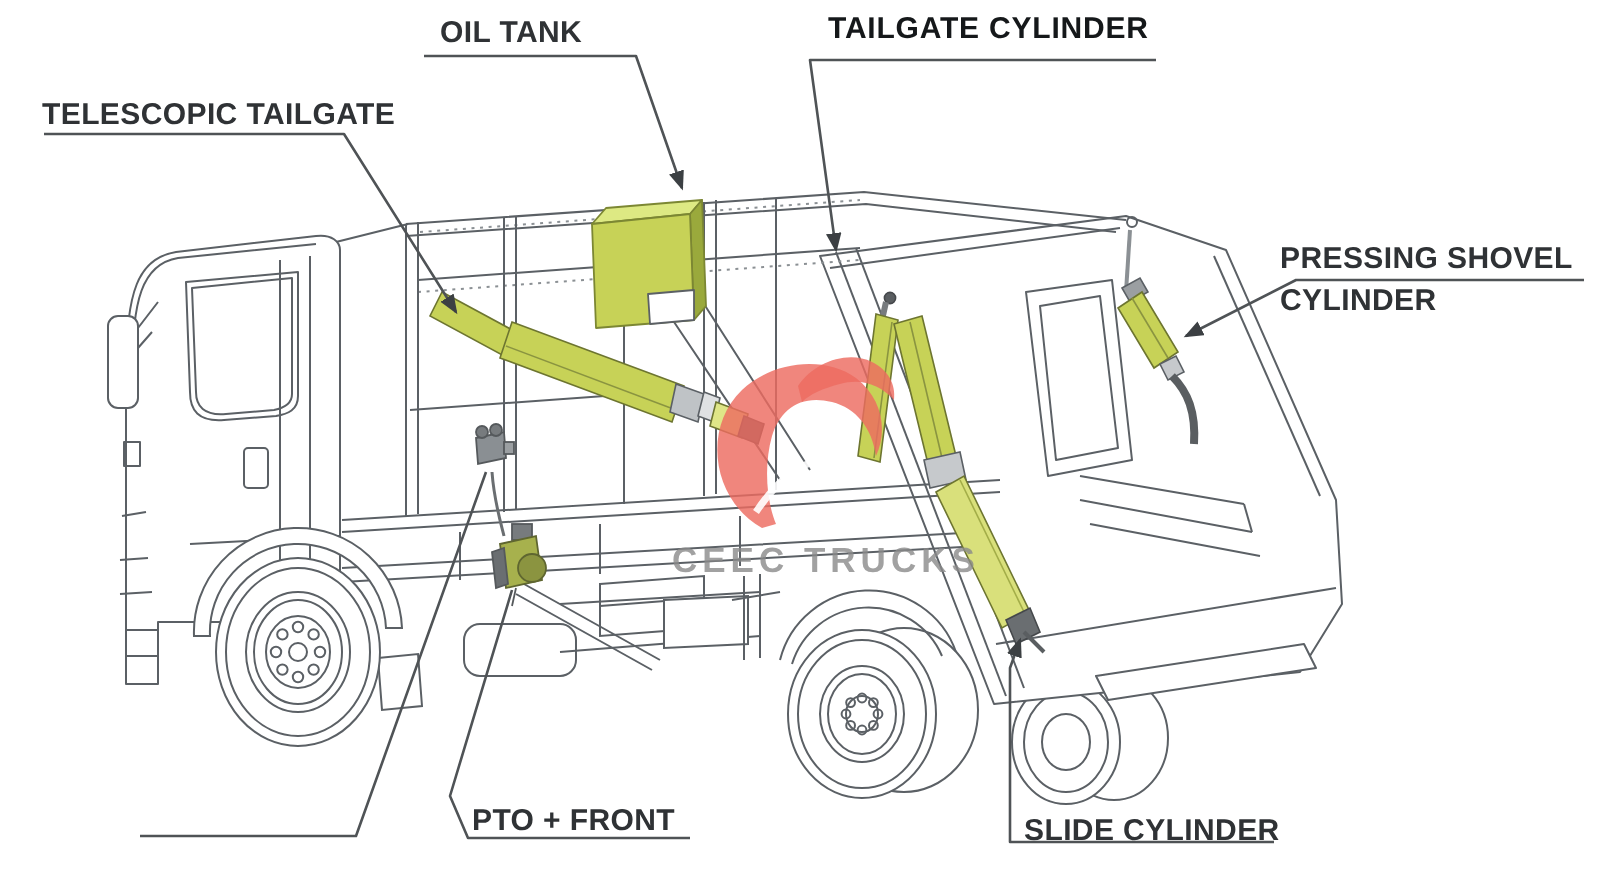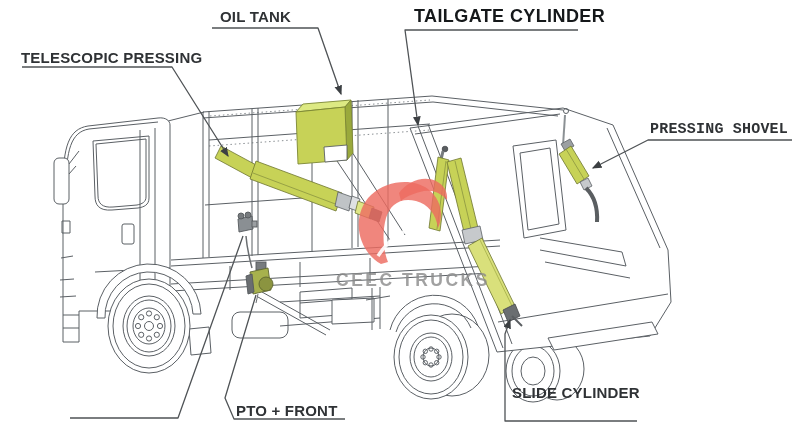--- a/index.html
+++ b/index.html
@@ -1,22 +1,22 @@
 <!DOCTYPE html>
 <html><head>
 <meta charset="utf-8">
 <style>
   html,body{margin:0;padding:0;background:#fff;}
   .stage{position:relative;width:800px;height:445px;background:#fff;overflow:hidden;
          font-family:"Liberation Sans", sans-serif;}
   .stage svg{position:absolute;left:0;top:0;}
   .lbl{position:absolute;white-space:nowrap;font-weight:bold;font-size:15px;
        color:#2f3235;letter-spacing:.2px;}
-  .lbl.big{font-size:18px;color:#15181a;letter-spacing:.4px;}
-  .lbl.center{text-align:center;font-family:Liberation Mono, monospace;}
+  .lbl.big{font-size:15px;color:#15181a;letter-spacing:.4px;}
+  .lbl.center{}
   .lbl .l2{margin-top:4px;}
   .wm-text{font-weight:bold;letter-spacing:2.5px;}
 </style>
 </head>
 <body>
 
 <div class="stage">
 
 <svg width="800" height="445" viewBox="0 0 800 445">
   <defs>
@@ -201,24 +201,25 @@
     <path d="M70,418 L178,418 L243,236"></path>
     <path d="M345,419 L234,419 L225,398 L256,295"></path>
     <path d="M637,421 L505,421 L505,334 L510,320" marker-end="url(#arr)"></path>
   </g>
 </svg>
 
 <div class="lbl" style="left:220px;top:8px">OIL TANK</div>
 
 <div class="lbl big" style="left:414px;top:6px">TAILGATE CYLINDER</div>
 
-<div class="lbl" style="left:21px;top:49px">TELESCOPIC PRESSING</div>
+<div class="lbl" style="left:21px;top:49px">TELESCOPIC TAILGATE</div>
 
 <div class="lbl center" style="left:640px;top:121px;width:158px">
   <div>PRESSING SHOVEL</div>
+  <div class="l2">CYLINDER</div>
 </div>
 
 
 <div class="lbl" style="left:236px;top:402px">PTO + FRONT</div>
 
-<div class="lbl" style="left:512px;top:384px">SLIDE CYLINDER</div>
+<div class="lbl" style="left:512px;top:407px">SLIDE CYLINDER</div>
 
 </div>
 
 </body></html>

